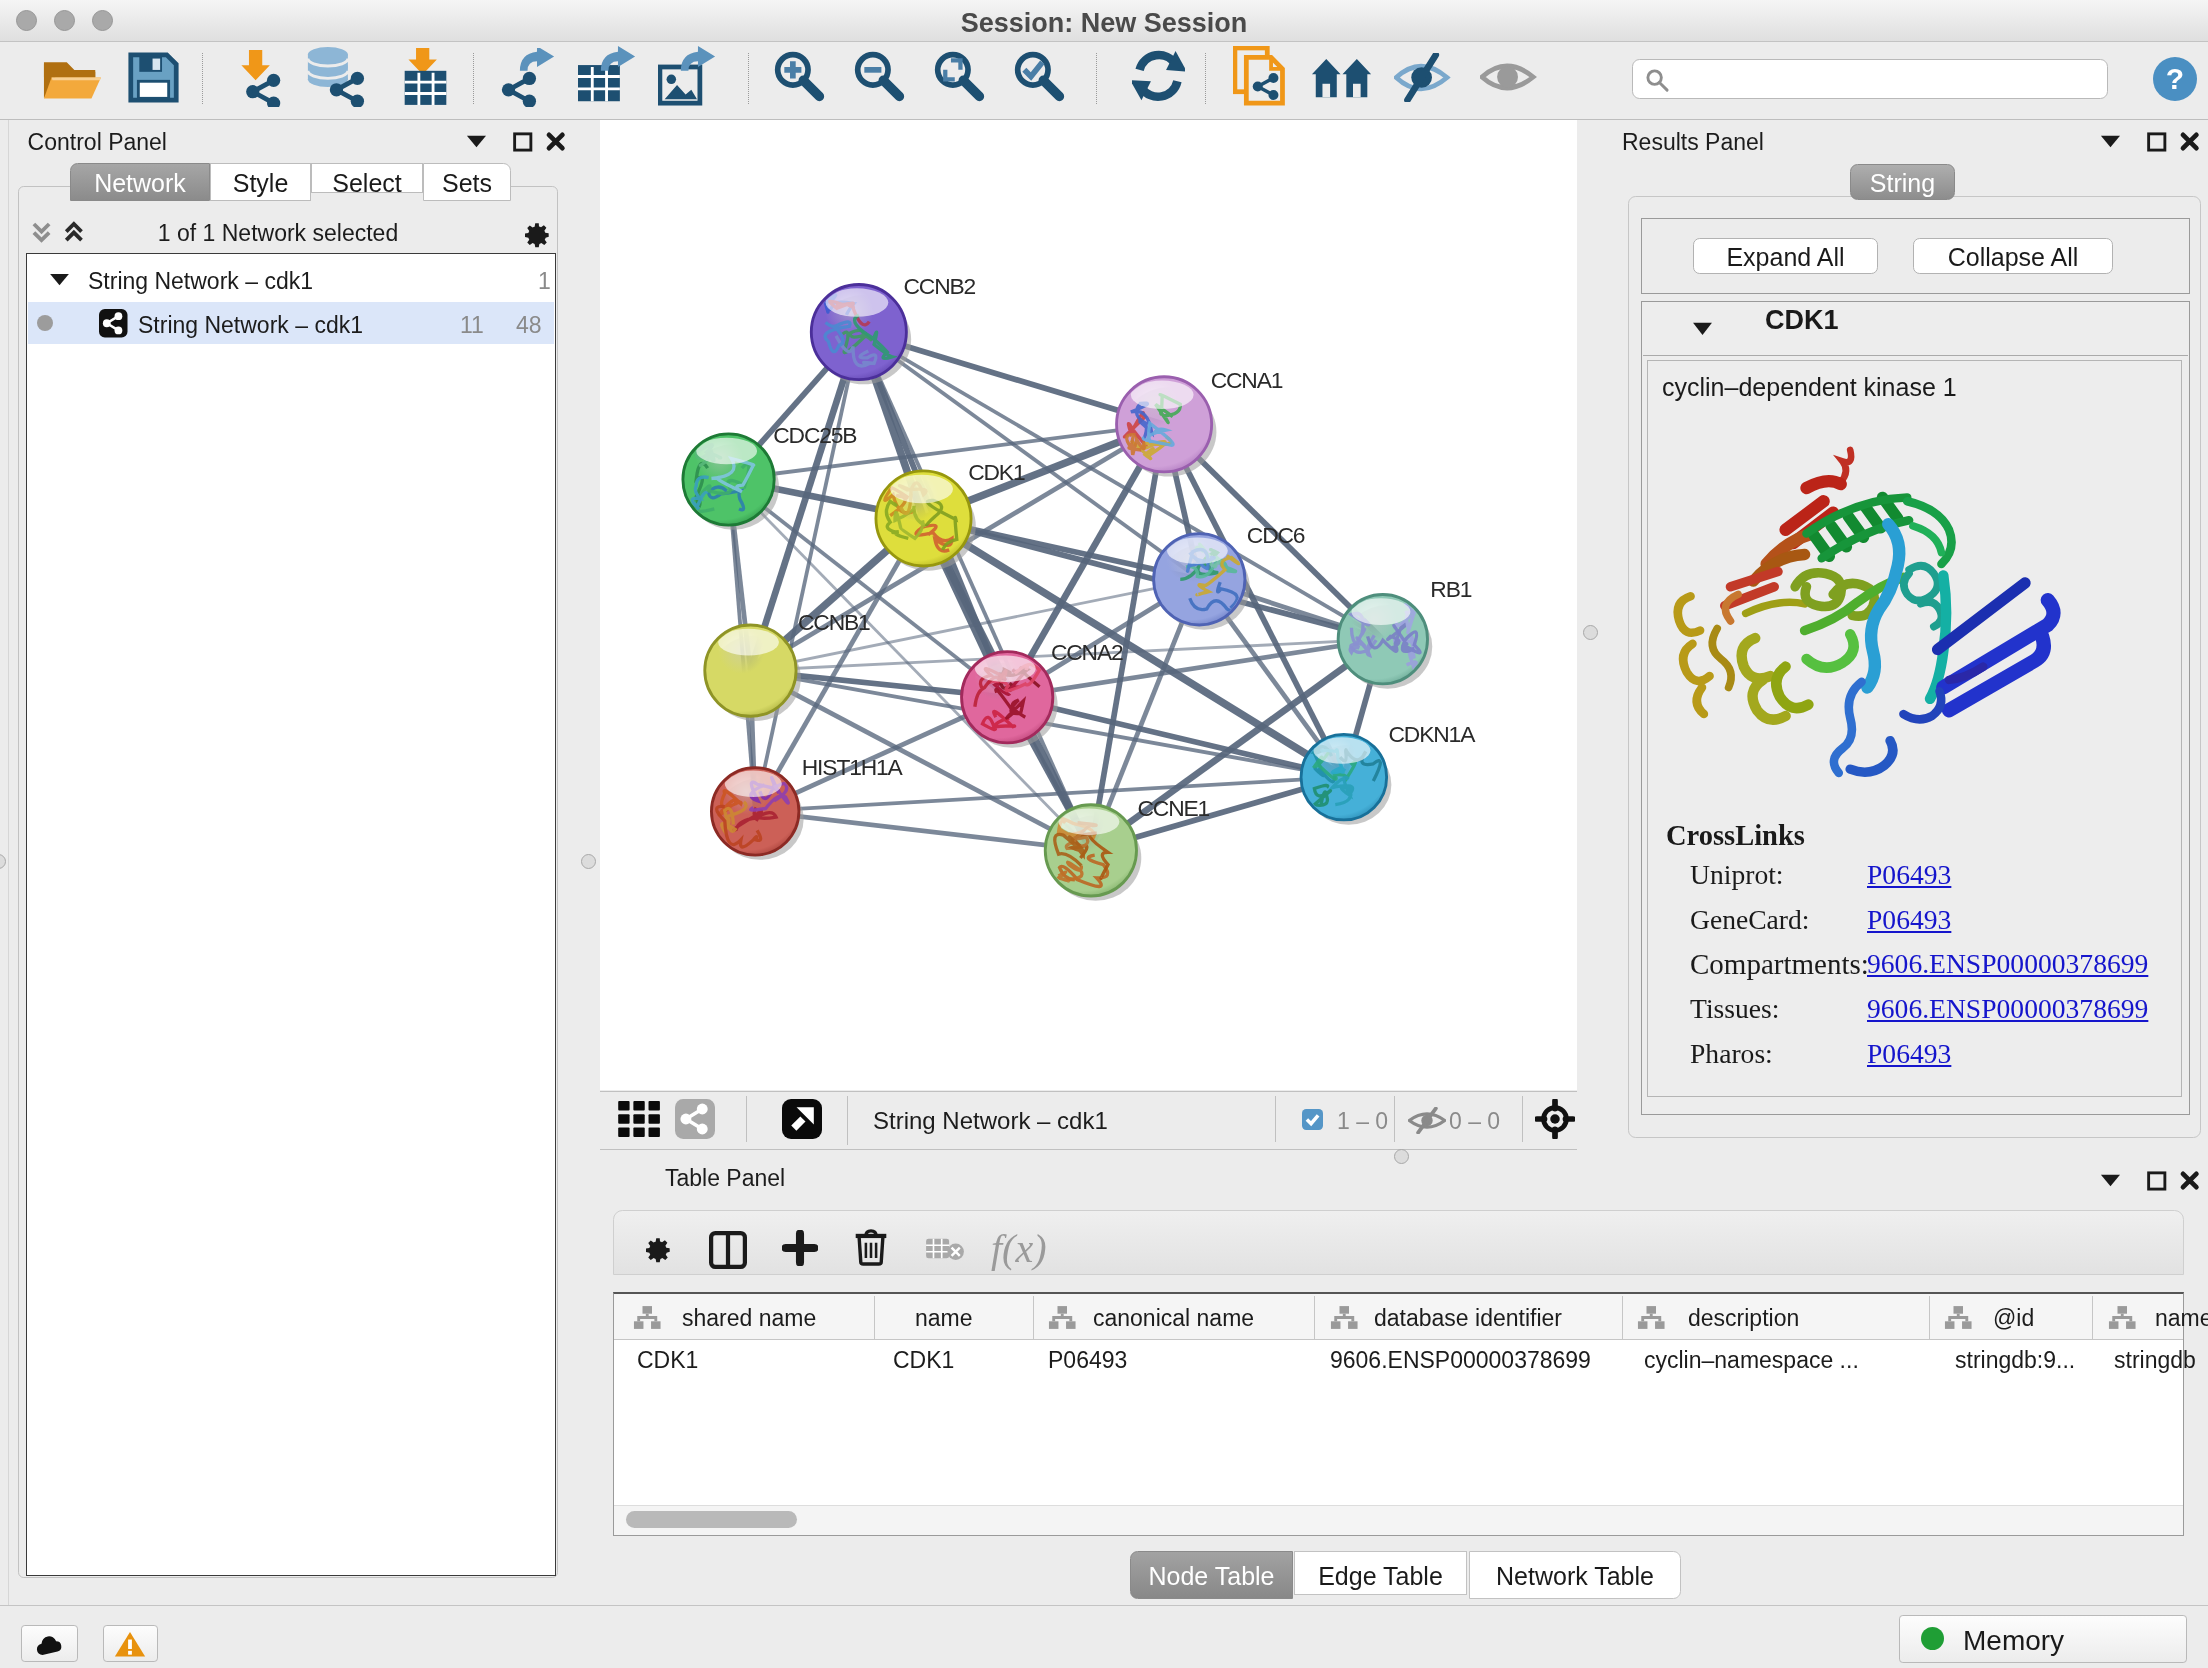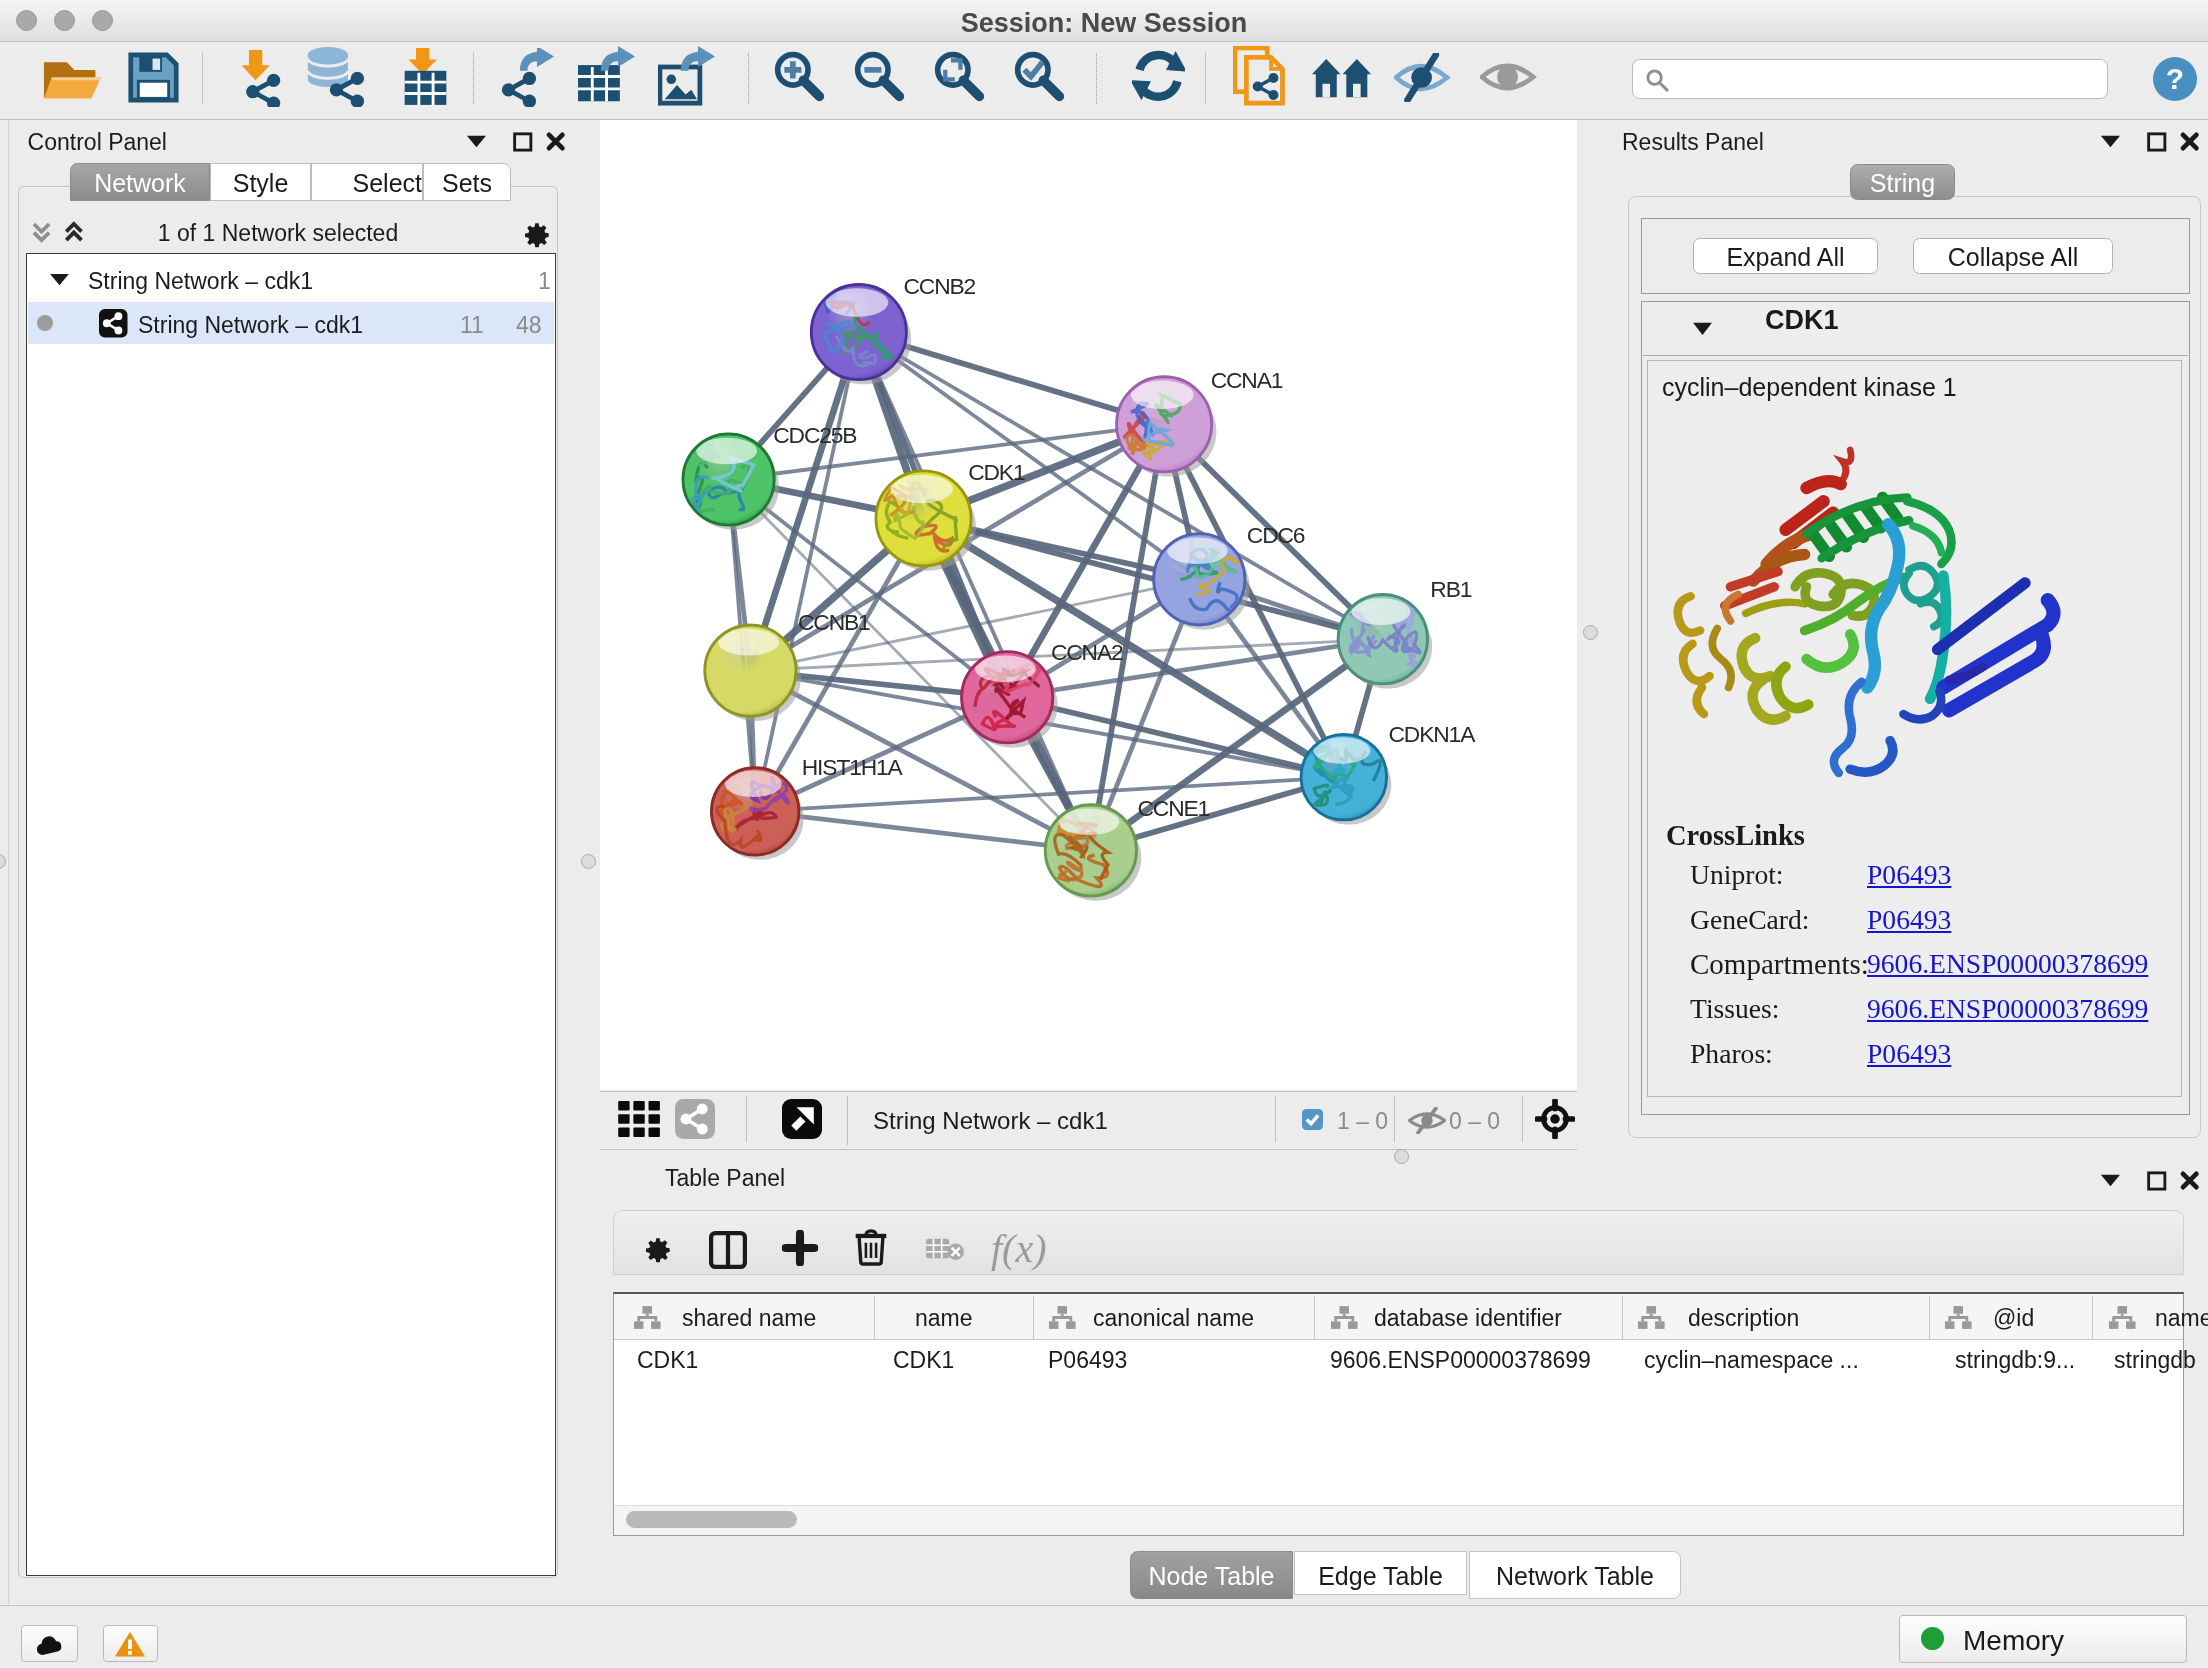--- a/index.html
+++ b/index.html
@@ -172,21 +172,21 @@
 <div class="abs ttl" style="left:27.6px;top:129px;">Control Panel</div>
 <svg class="abs" style="left:465px;top:131px" width="105" height="21" viewBox="0 0 110 22">
     <path d="M2 5 L22 5 L12 17 Z" fill="#1a1a1a"></path>
     <rect x="52" y="3" width="17" height="17" fill="none" stroke="#1a1a1a" stroke-width="3"></rect>
     <path d="M88 4 L102 18 M102 4 L88 18" stroke="#1a1a1a" stroke-width="5" stroke-linecap="round"></path>
   </svg>
 <div class="abs" style="left:18px;top:186px;width:540px;height:1392px;background:#ececec;border:1px solid #c2c2c2;border-radius:5.7px;"></div>
 
 <div class="abs" style="left:70px;top:163px;width:140px;height:38px;background:linear-gradient(#a6a6a6,#8b8b8b);border:1px solid #8a8a8a;border-radius:7.6px 0 0 0;color:#fff;font-size:25px;text-align:center;line-height:38px;">Network</div>
 <div class="abs" style="left:210px;top:163px;width:101px;height:38px;background:#fff;border:1px solid #bcbcbc;font-size:25px;text-align:center;line-height:38px;">Style</div>
-<div class="abs" style="left:311px;top:163px;width:112px;height:38px;background:#fff;border:1px solid #bcbcbc;font-size:25px;text-align:right;line-height:38px;">Select</div>
+<div class="abs" style="left:311px;top:163px;width:112px;height:30px;background:#fff;border:1px solid #bcbcbc;font-size:25px;text-align:center;line-height:38px;">Select</div>
 <div class="abs" style="left:423px;top:163px;width:88px;height:38px;background:#fff;border:1px solid #bcbcbc;border-radius:0 7.6px 0 0;font-size:25px;text-align:center;line-height:38px;">Sets</div>
 
 <svg class="abs" style="left:32px;top:221px" width="59" height="25" viewBox="0 0 62 26">
 <path d="M2 3 L10 11 L18 3 M2 12 L10 20 L18 12" stroke="#8e8e8e" stroke-width="4" fill="none"></path>
 <path d="M36 11 L44 3 L52 11 M36 20 L44 12 L52 20" stroke="#2a2a2a" stroke-width="4" fill="none"></path>
 </svg>
 <div class="abs ttl" style="left:26px;top:220px;width:504px;text-align:center;">1 of 1 Network selected</div>
 <svg class="abs" style="left:522px;top:220px" width="30" height="30" viewBox="0 0 24 24">
     <path fill="#1a1a1a" d="M12 8a4 4 0 100 8 4 4 0 000-8zm9.4 5.4l-.1-2.8-2.7-.5a7 7 0 00-.7-1.6l1.6-2.3-2-2-2.3 1.6a7 7 0 00-1.6-.7L13.4 2.6h-2.8l-.5 2.7a7 7 0 00-1.6.7L6.2 4.4l-2 2 1.6 2.3a7 7 0 00-.7 1.6l-2.7.5v2.8l2.7.5a7 7 0 00.7 1.6l-1.6 2.3 2 2 2.3-1.6a7 7 0 001.6.7l.5 2.7h2.8l.5-2.7a7 7 0 001.6-.7l2.3 1.6 2-2-1.6-2.3a7 7 0 00.7-1.6z"></path>
   </svg>

